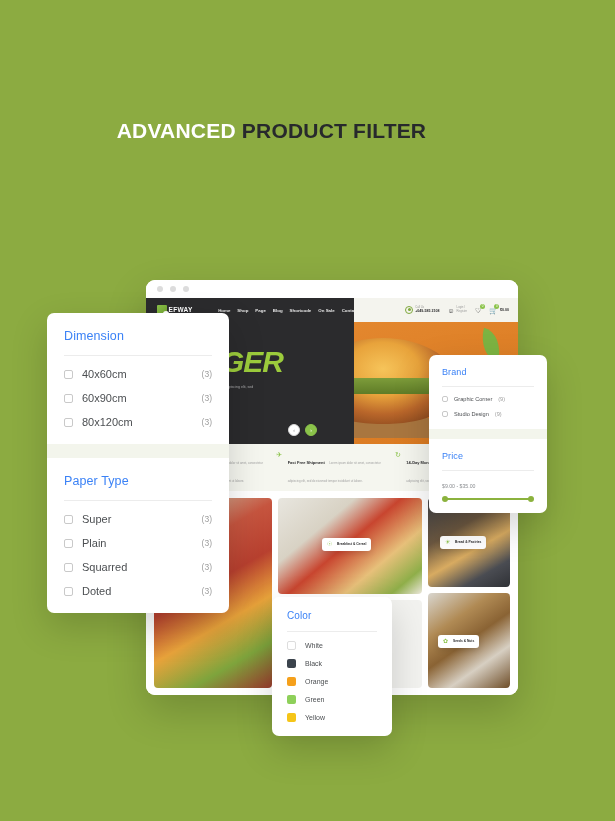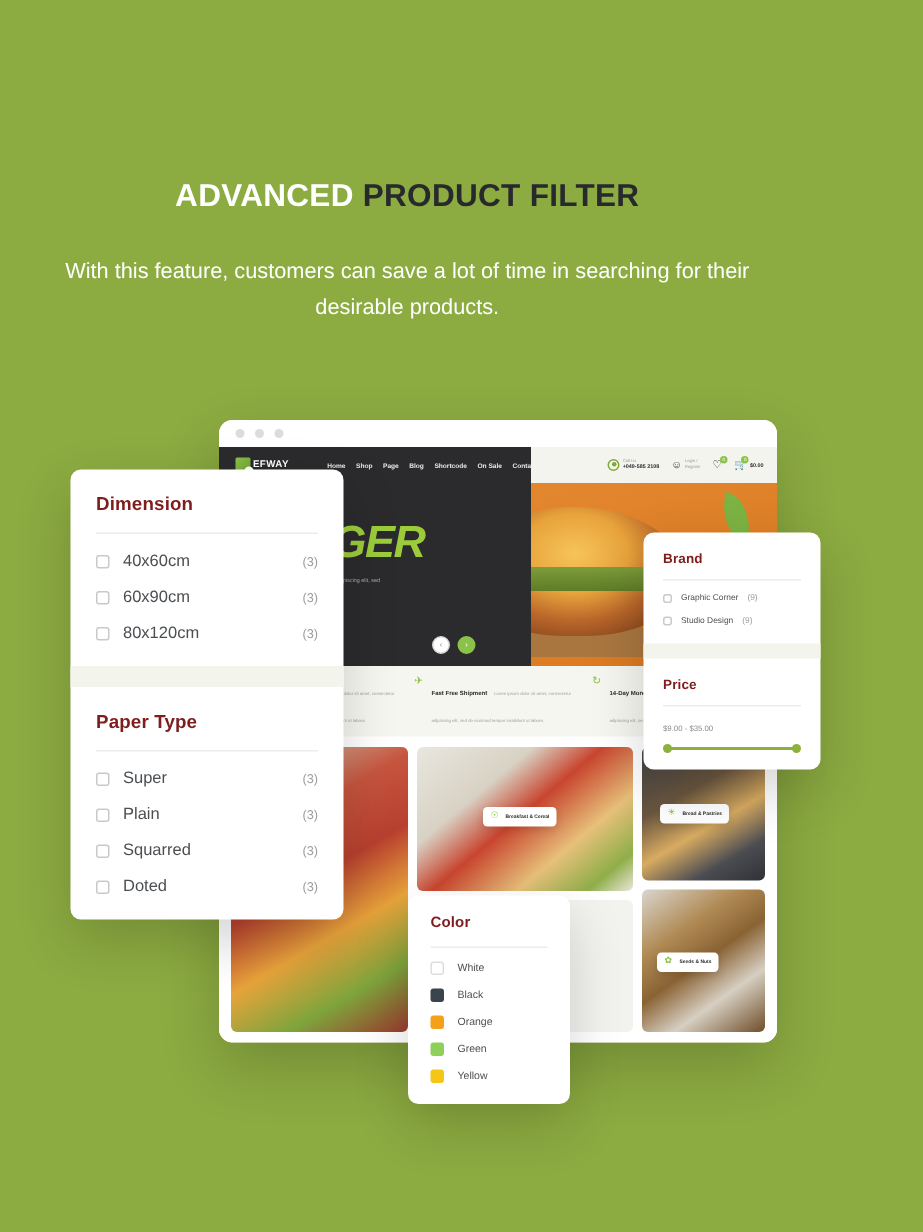--- a/index.html
+++ b/index.html
@@ -97,21 +97,21 @@
   .tag-ic { width: 7px; height: 7px; color: #8bc34a; font-size: 6px; line-height: 7px; }
   .tag-t { font-size: 3.3px; color: #2b2b2d; font-weight: 700; line-height: 1.45; }
   .ph-veg { background: linear-gradient(150deg,#d9e2c6 0%,#c6553f 28%,#b8402f 46%,#e8a33b 64%,#7ea43c 82%,#9c3b2e 100%); }
   .ph-cereal { background: linear-gradient(140deg,#e8e6df 0%,#d8d2c4 30%,#c8452f 48%,#e7c07a 70%,#8fae49 88%,#ece7dc 100%); }
   .ph-bread { background: linear-gradient(150deg,#3f4146 0%,#6b5740 35%,#d8ab61 58%,#4a4c52 80%,#2f3136 100%); }
   .ph-nuts  { background: linear-gradient(145deg,#d9d6cf 0%,#b08a54 30%,#8a6334 50%,#d7cfc2 72%,#6e4d28 100%); }
 
   
   .fcard { position: absolute; background: #fff; border-radius: 7px; box-shadow: 0 14px 36px rgba(0,0,0,.17); }
   .fsec { padding: 16px 17px 16px 17px; }
-  .fsec h3 { font-size: 12.5px; font-weight: 700; color: #7f1d1d; letter-spacing: .1px; }
+  .fsec h3 { font-size: 12.5px; font-weight: 400; color: #3b82f6; letter-spacing: .1px; }
   .fdiv { height: 1px; background: #ececec; margin: 12px 0 0 0; }
   .frow { display: flex; align-items: center; margin-top: 12px; }
   .frow:first-of-type { margin-top: 15px; }
   .cbx { width: 9px; height: 9px; border: 1px solid #c9c9c9; border-radius: 2px; flex: 0 0 9px; background: #fff; }
   .flbl { font-size: 11px; color: #4c4f52; margin-left: 9px; }
   .fcnt { margin-left: auto; font-size: 8.5px; color: #9d9d9d; }
   .fband { height: 14px; background: #f3f5ec; }
 
   
   #card-dimension { left: 47px; top: 313px; width: 182px; }
@@ -126,39 +126,38 @@
   #card-brand .flbl, #card-brand .fcnt { font-size: 5.6px; margin-left: 6px; }
   #card-brand .fband { height: 10px; }
   .price-val { font-size: 5.2px; color: #8a8d90; margin-top: 12px; }
   .slider { position: relative; height: 4px; margin-top: 8px; }
   .track { position: absolute; left: 3px; right: 3px; top: 1px; height: 2px; background: #8bb23d; border-radius: 2px; }
   .knob { position: absolute; top: -1px; width: 6px; height: 6px; border-radius: 50%; background: #8bb23d; }
   .knob.k1 { left: 0; }
   .knob.k2 { right: 0; }
 
   
-  #card-color { left: 272px; top: 597px; width: 108px; }
+  #card-color { left: 272px; top: 597px; width: 120px; }
   #card-color .fsec { padding: 13px 15px 14px 15px; }
   #card-color h3 { font-size: 10px; }
   #card-color .fdiv { margin-top: 10px; }
   .crow { display: flex; align-items: center; margin-top: 9px; }
   .crow:first-of-type { margin-top: 13px; }
   .sw { width: 9px; height: 9px; border-radius: 2px; flex: 0 0 9px; }
   .sw.white { background: #fff; border: 1px solid #dddddd; }
   .clbl { font-size: 7px; color: #4c4f52; margin-left: 9px; }
 </style>
 </head>
 <body>
 
 <div class="heading-wrap">
   <div class="title">
     <span class="t-light">ADVANCED</span>
     <span class="t-dark">PRODUCT FILTER</span>
   </div>
-  <div class="subtitle">With this feature, customers can save a lot of time in searching for their desirable products.</div>
 </div>
 
 <div class="browser">
   <div class="browser-bar">
     <span class="dot"></span>
     <span class="dot"></span>
     <span class="dot"></span>
   </div>
 
   <div class="browser-body">

